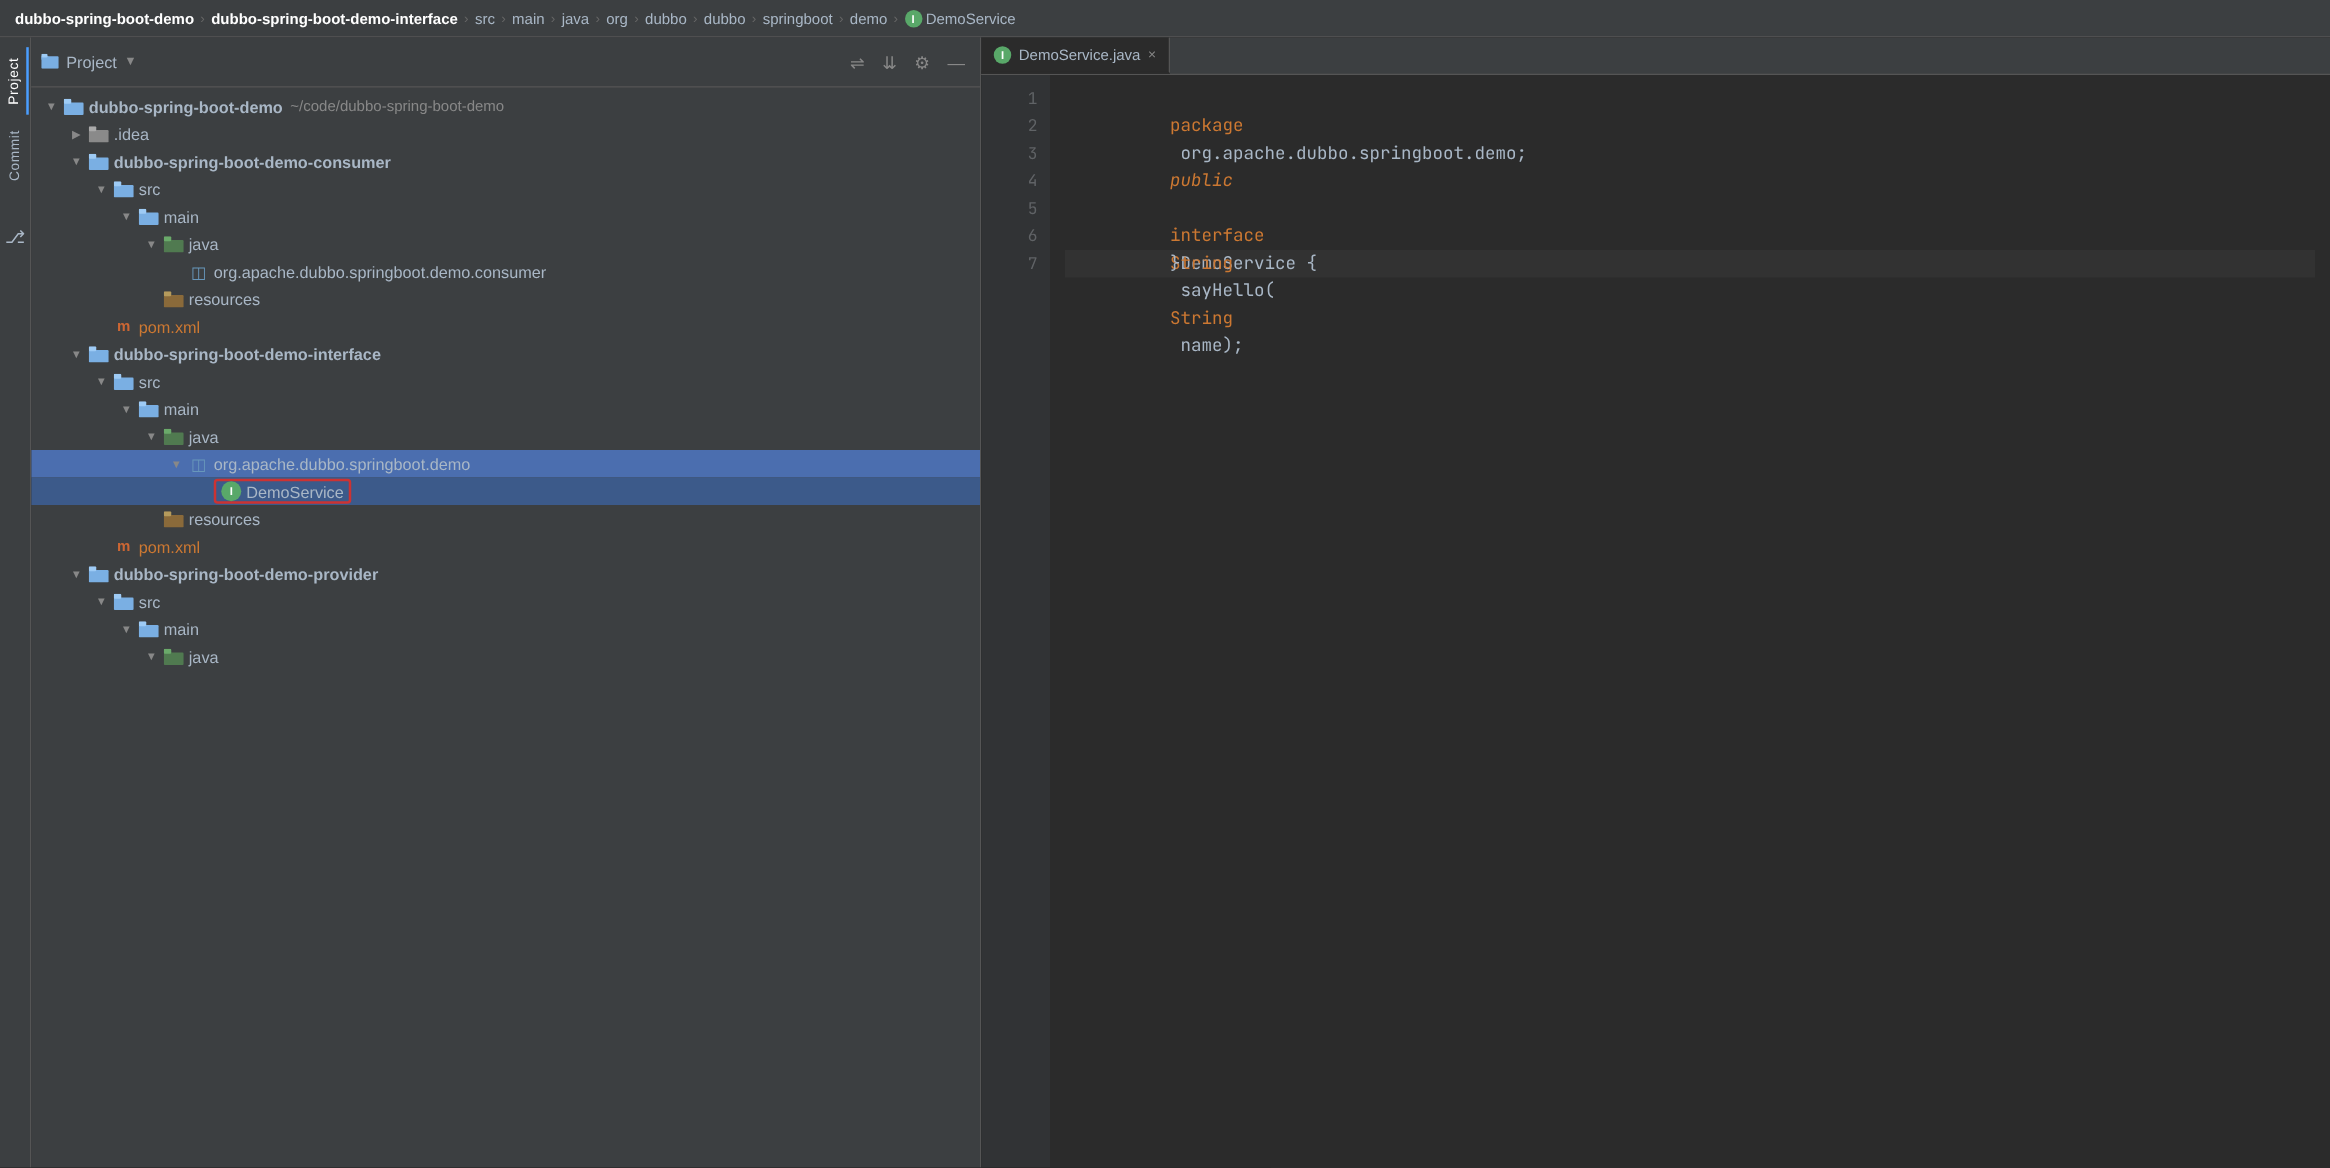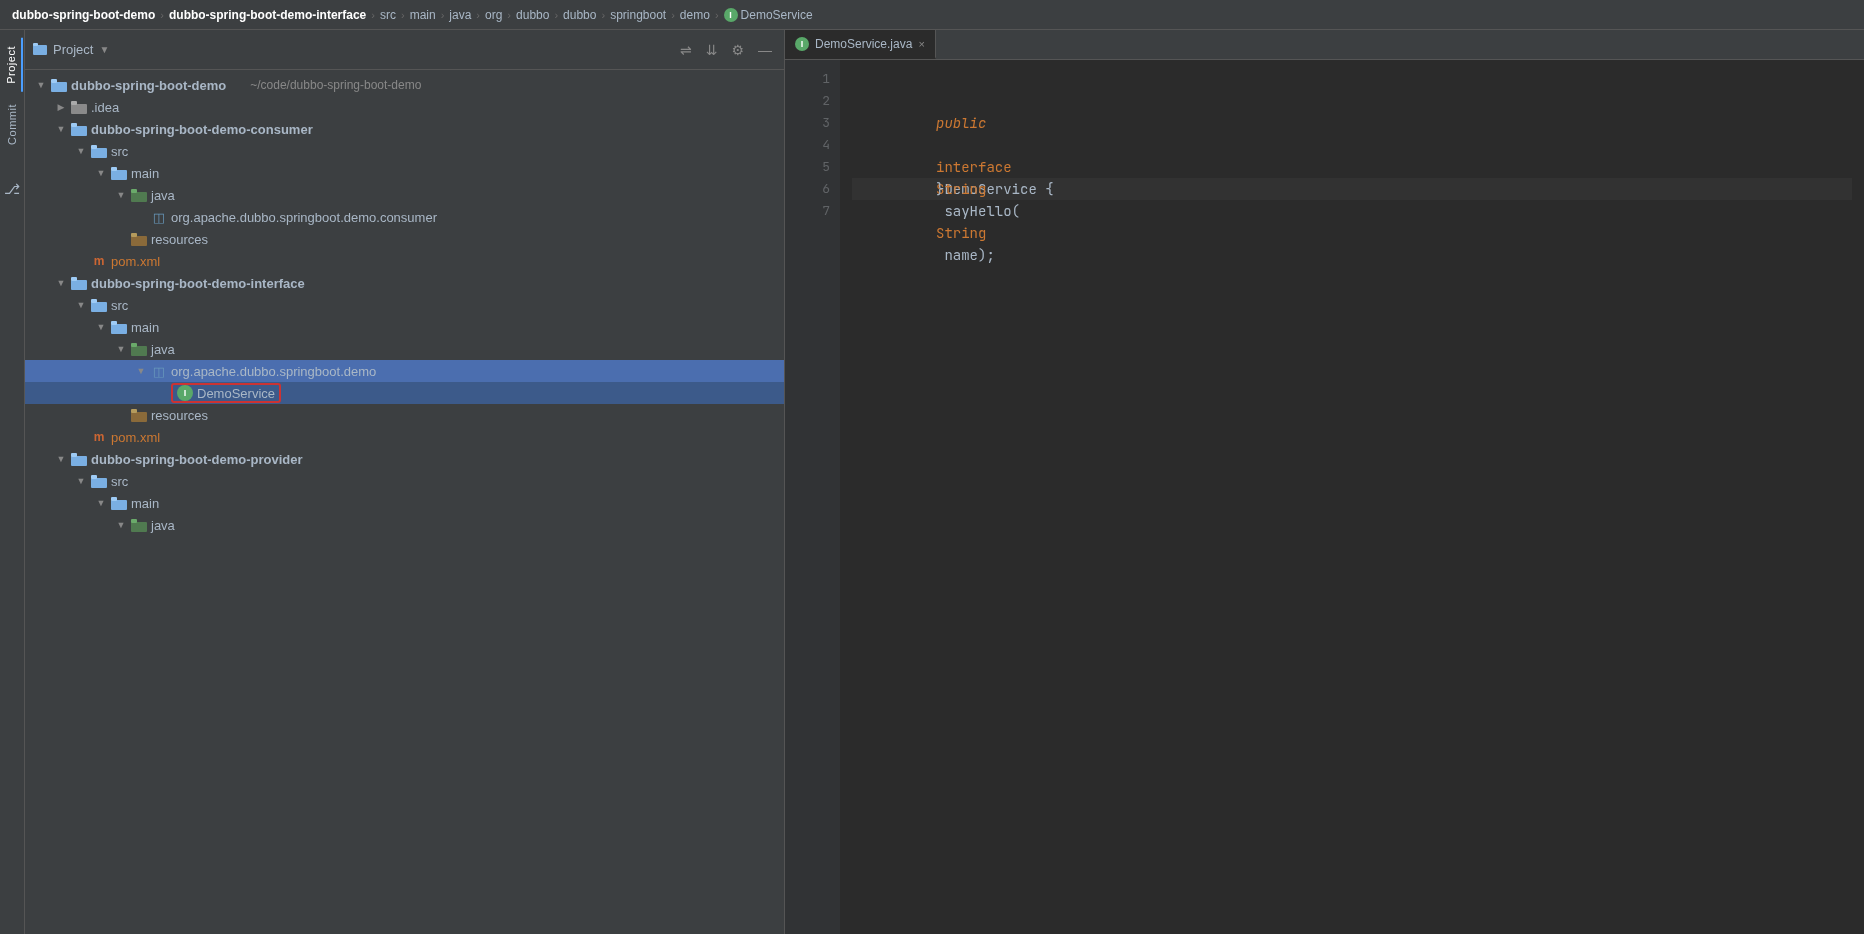--- a/index.html
+++ b/index.html
@@ -346,21 +346,21 @@
 
       <div class="tree-item" style="--indent: 8px;">
         <span class="tree-chevron">▼</span>
         <span class="tree-icon">
           <svg width="16" height="13" viewBox="0 0 16 13">
               <rect x="0" y="3" width="16" height="10" rx="1" fill="#7aafe3"></rect>
               <rect x="0" y="0" width="6" height="4" rx="1" fill="#9ecbf5"></rect>
             </svg>
         </span>
         <span class="tree-label bold">dubbo-spring-boot-demo</span>
-        <span class="tree-label gray" style="margin-left:24px;">~/code/dubbo-spring-boot-demo</span>
+        <span class="tree-label gray" style="margin-left:6px;">~/code/dubbo-spring-boot-demo</span>
       </div>
 
       <div class="tree-item" style="--indent: 28px;">
         <span class="tree-chevron">▶</span>
         <span class="tree-icon">
           <svg width="16" height="13" viewBox="0 0 16 13">
               <rect x="0" y="3" width="16" height="10" rx="1" fill="#8a8a8a"></rect>
               <rect x="0" y="0" width="6" height="4" rx="1" fill="#aaa"></rect>
             </svg>
         </span>
@@ -572,20 +572,24 @@
         <div class="line-number">1</div>
         <div class="line-number">2</div>
         <div class="line-number">3</div>
         <div class="line-number">4</div>
         <div class="line-number">5</div>
         <div class="line-number">6</div>
         <div class="line-number">7</div>
       </div>
 
       <div class="code-content">
+        <div class="code-line">
+          <span class="kw-package">package</span>
+          <span class="plain"> org.apache.dubbo.springboot.demo;</span>
+        </div>
         <div class="code-line"> </div>
         <div class="code-line">
           <span class="kw-public">public</span>
           <span class="plain"> </span>
           <span class="kw-interface">interface</span>
           <span class="plain"> DemoService {</span>
         </div>
         <div class="code-line"> </div>
         <div class="code-line">
           <span class="plain">    </span>

